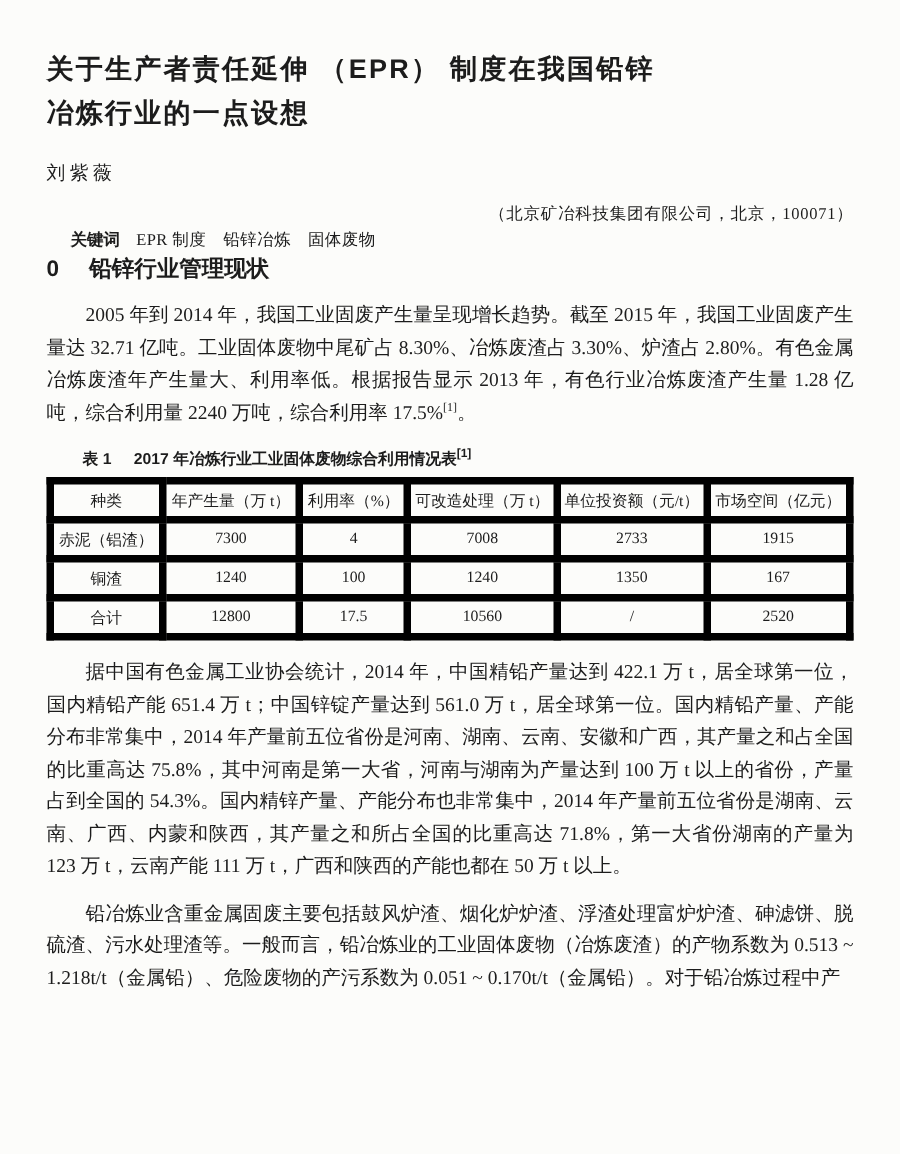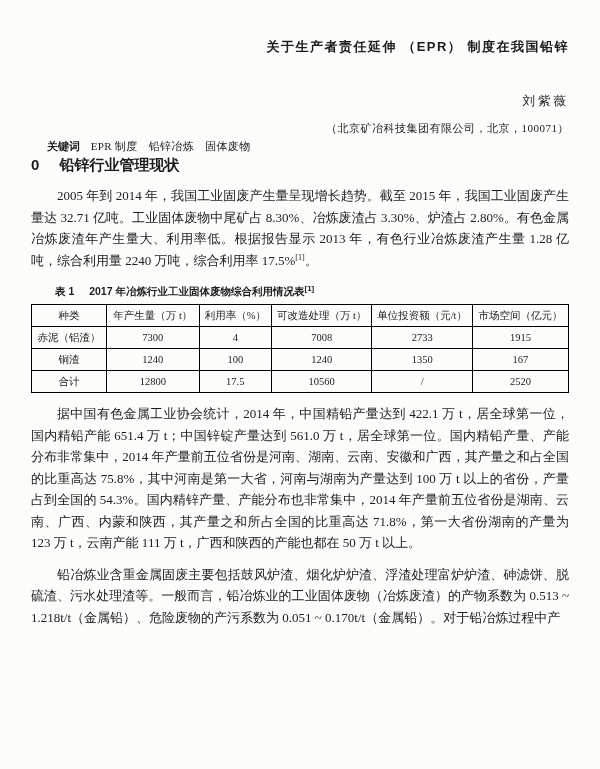--- a/index.html
+++ b/index.html
@@ -7,25 +7,25 @@
     width:600px;height:769px;overflow:hidden;
     background:#fbfbf9;color:#1c1c1c;
     font-family:"Liberation Serif","DejaVu Serif",serif;
   }
   .page{
     box-sizing:border-box;width:600px;height:769px;
     padding:26px 31px 0 31px;background:#fcfcfa;
   }
   .title{
     font-family:"Liberation Sans","DejaVu Sans",sans-serif;
-    font-weight:bold;font-size:13px;line-height:29px;
-    text-align:right;letter-spacing:1.5px;margin:6px 0 0 0;
+    font-weight:bold;font-size:18px;line-height:29px;
+    text-align:left;letter-spacing:1.5px;margin:6px 0 0 0;
   }
   .author{
-    text-align:right;font-size:12.5px;margin-top:32px;letter-spacing:3px;
+    text-align:left;font-size:12.5px;margin-top:17px;letter-spacing:3px;
   }
   .affiliation{
     text-align:right;font-size:11px;margin-top:11px;letter-spacing:0.5px;
   }
   .abstract{
     margin:18px 20px 0 20px;font-size:11px;line-height:19.5px;
     text-align:justify;
   }
   .abstract .lbl, .keywords .lbl{
     font-family:"Liberation Sans","DejaVu Sans",sans-serif;
@@ -48,33 +48,34 @@
   .table-caption{
     font-family:"Liberation Sans","DejaVu Sans",sans-serif;
     font-weight:bold;font-size:10.5px;margin:14px 0 5px 24px;
   }
   .table-caption .cap-no{margin-right:12px;}
   table.data{
     width:100%;border-collapse:collapse;table-layout:fixed;
     font-size:10.5px;border:1.5px solid #2b2b2b;
   }
   table.data th, table.data td{
-    border:1px solid #000000;text-align:center;vertical-align:middle;
+    border:5px solid #000000;text-align:center;vertical-align:middle;
     height:21px;padding:0 1px;font-weight:normal;overflow:hidden;
   }
   col.c0{width:14.0%;} col.c1{width:17.2%;} col.c2{width:13.5%;}
   col.c3{width:18.7%;} col.c4{width:18.7%;} col.c5{width:17.9%;}
 </style>
 </head>
 <body>
 
 <div class="page">
 
   <h1 class="title">
     <span>关于生产者责任延伸 （EPR） 制度在我国铅锌</span><br>
+    <span>冶炼行业的一点设想</span>
   </h1>
 
   <div class="author">刘紫薇</div>
 
   <div class="affiliation">（北京矿冶科技集团有限公司，北京，100071）</div>
 
 
   <div class="keywords">
     <span class="lbl">关键词</span>
     <span class="kw">EPR 制度　铅锌冶炼　固体废物</span>

